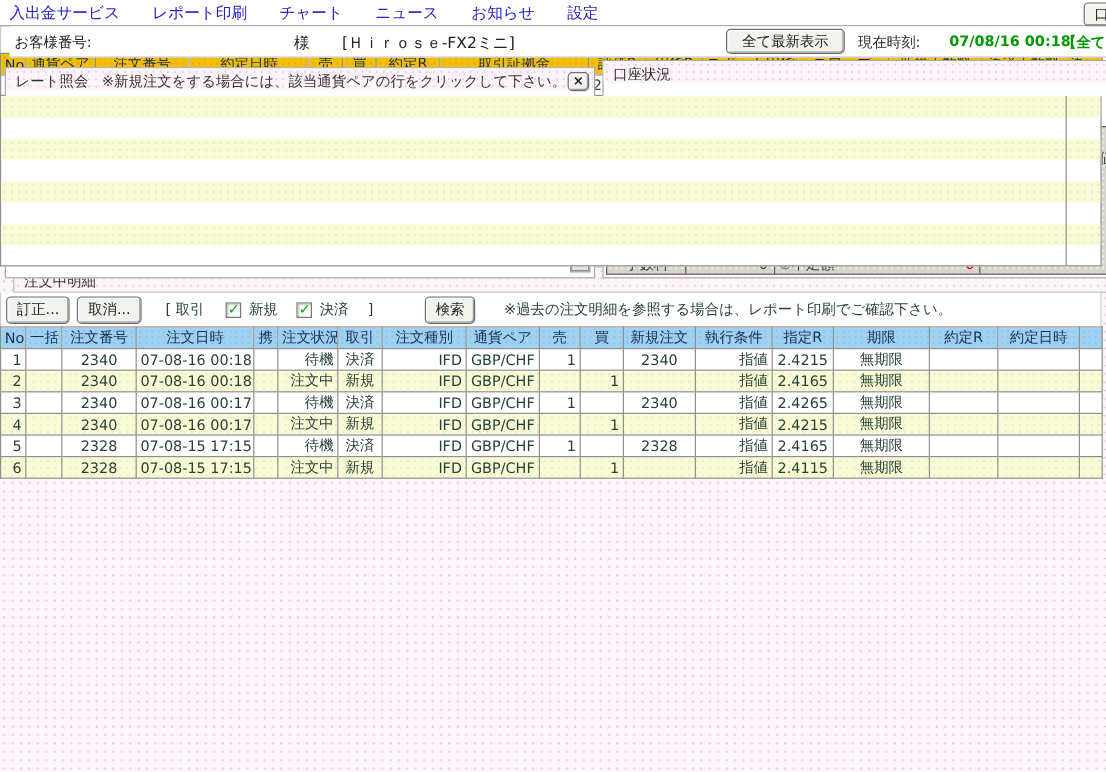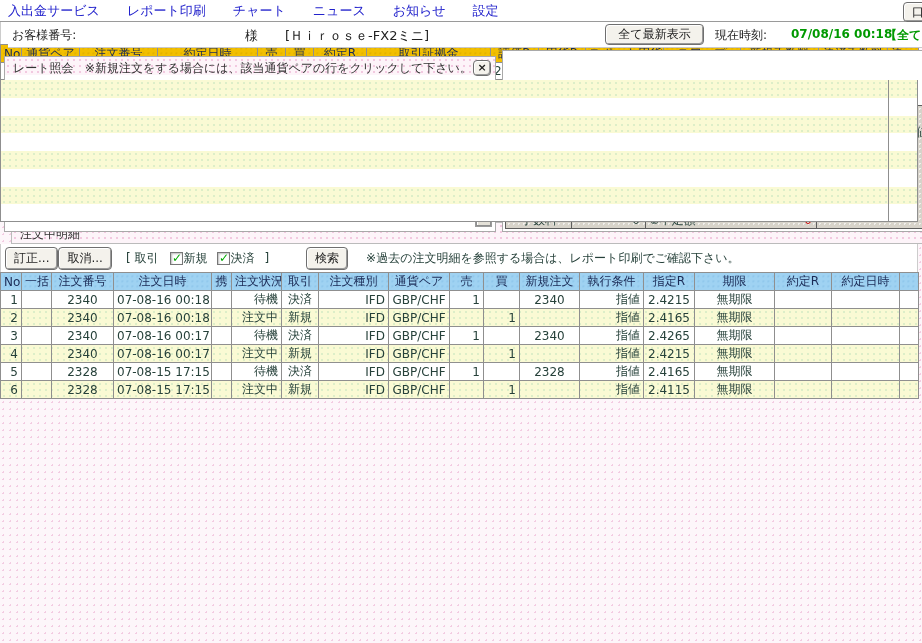--- a/index.html
+++ b/index.html
@@ -80,21 +80,21 @@
   #pos-table th { height:17px; background:#f2bf00; background-image:radial-gradient(#e0ae00 1px, transparent 1px); background-size:5px 5px;
     color:#1a2a55; font-size:12px; }
   #pos-table td { height:17px; font-size:12px; color:#26413a; }
   #pos-empty { position:relative; width:918px; height:142px; border:1px solid #8f8f8f; border-top:none; background:#fff; }
   #pos-empty .erow { height:17.75px; }
   #pos-vline { position:absolute; left:887px; top:0; bottom:0; width:1px; background:#8f8f8f; }
 
   
   #ord-panel { left:4px; top:467px; width:918px; border:none; background:transparent; }
   #ord-title { width:918px; height:22px; line-height:22px; border:1px solid #bbb;margin-left:11px; }
-  #ord-toolbar { background:#fff; height:28px; display:flex; align-items:center; padding-left:4px;
+  #ord-toolbar { background:#fff; height:28px; display:flex; align-items:center; gap:6px; padding-left:4px;
     border-left:1px solid #ccc; border-right:1px solid #ccc; color:#26413a; }
   #ord-toolbar .btn3d { padding:2px 8px; }
   .cb { display:inline-block; width:13px; height:13px; background:#fff; border:1px solid #777;
     box-shadow:inset 1px 1px 2px #bbb; color:#00aa00; font-size:12px; line-height:11px; text-align:center; font-weight:bold; vertical-align:-2px; cursor:pointer; }
   .cblbl { margin-right:10px; }
   #ord-note { margin-left:18px; }
   #ord-table { width:918px; background:#fff; }
   #ord-table th { height:16px; background:#9fd2f2; background-image:radial-gradient(#8cc4ea 1px, transparent 1px); background-size:5px 5px;
     color:#1a2a55; font-size:12px; }
   #ord-table td { height:16.6px; font-size:12px; color:#26413a; }
@@ -224,20 +224,23 @@
   </tbody>
     </table>
   <div id="rate-scroll">
     <div class="sb-btn" style="top:0">▲</div>
     <div id="sb-thumb">≡</div>
     <div class="sb-btn" style="bottom:0">▼</div>
   </div>
 </div>
 
 <div id="acct-panel" class="panel">
+  <div class="titlebar dotpink">
+    <span>口座状況</span>
+  </div>
   <div id="acct-ratio">口座維持率</div>
   <div id="acct-grid">
     <div id="acolA" class="acol dotgrey">
       <div class="lcol">
         <div class="arow albl">①口座資産</div>
         <div class="arow albl">内担保評価</div>
         <div class="arow albl"></div>
         <div class="arow albl">②評価損益</div>
         <div class="arow albl">・スポット</div>
         <div class="arow albl">・スワップ</div>

